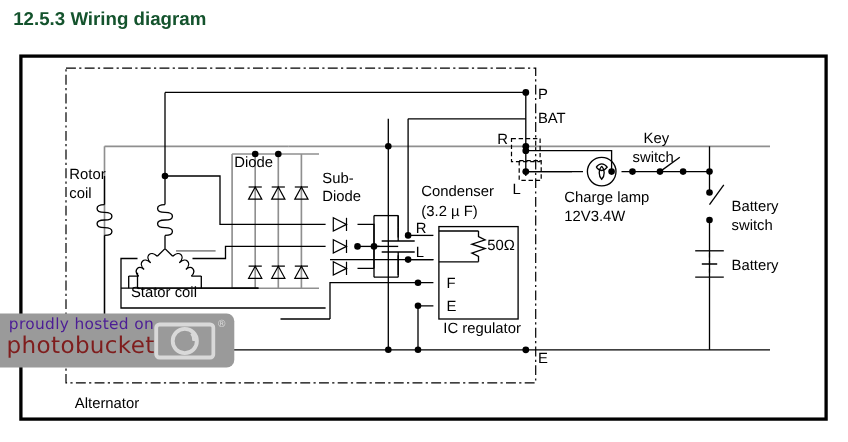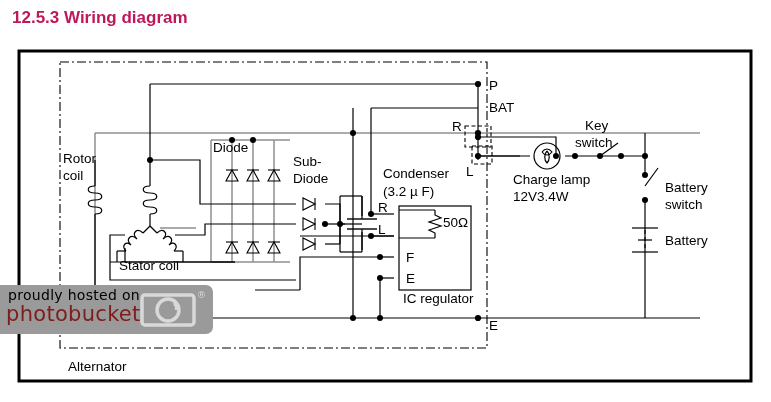--- a/index.html
+++ b/index.html
@@ -19,21 +19,21 @@
     width: 771px;
     height: 402px;
     background: #ffffff;
   }
   #title {
     position: absolute;
     left: 12px;
     top: 8px;
     font-size: 17px;
     font-weight: bold;
-    color: #be185d;
+    color: #14532d;
     letter-spacing: 0px;
     white-space: nowrap;
   }
   #canvas-wrap {
     position: absolute;
     left: 0;
     top: 0;
     width: 771px;
     height: 402px;
   }
@@ -54,21 +54,21 @@
     background: #9a9a9a;
     border-radius: 0 7px 7px 0;
     overflow: hidden;
   }
   .wm-t1 {
     position: absolute;
     left: 8px;
     top: 2px;
     font-family: "DejaVu Sans", sans-serif;
     font-size: 14px;
-    color: #000000;
+    color: #4c1d95;
     letter-spacing: 0.3px;
     white-space: nowrap;
   }
   .wm-t2 {
     position: absolute;
     left: 6px;
     top: 17px;
     font-family: "DejaVu Sans", sans-serif;
     font-size: 21px;
     color: #7f1d1d;

